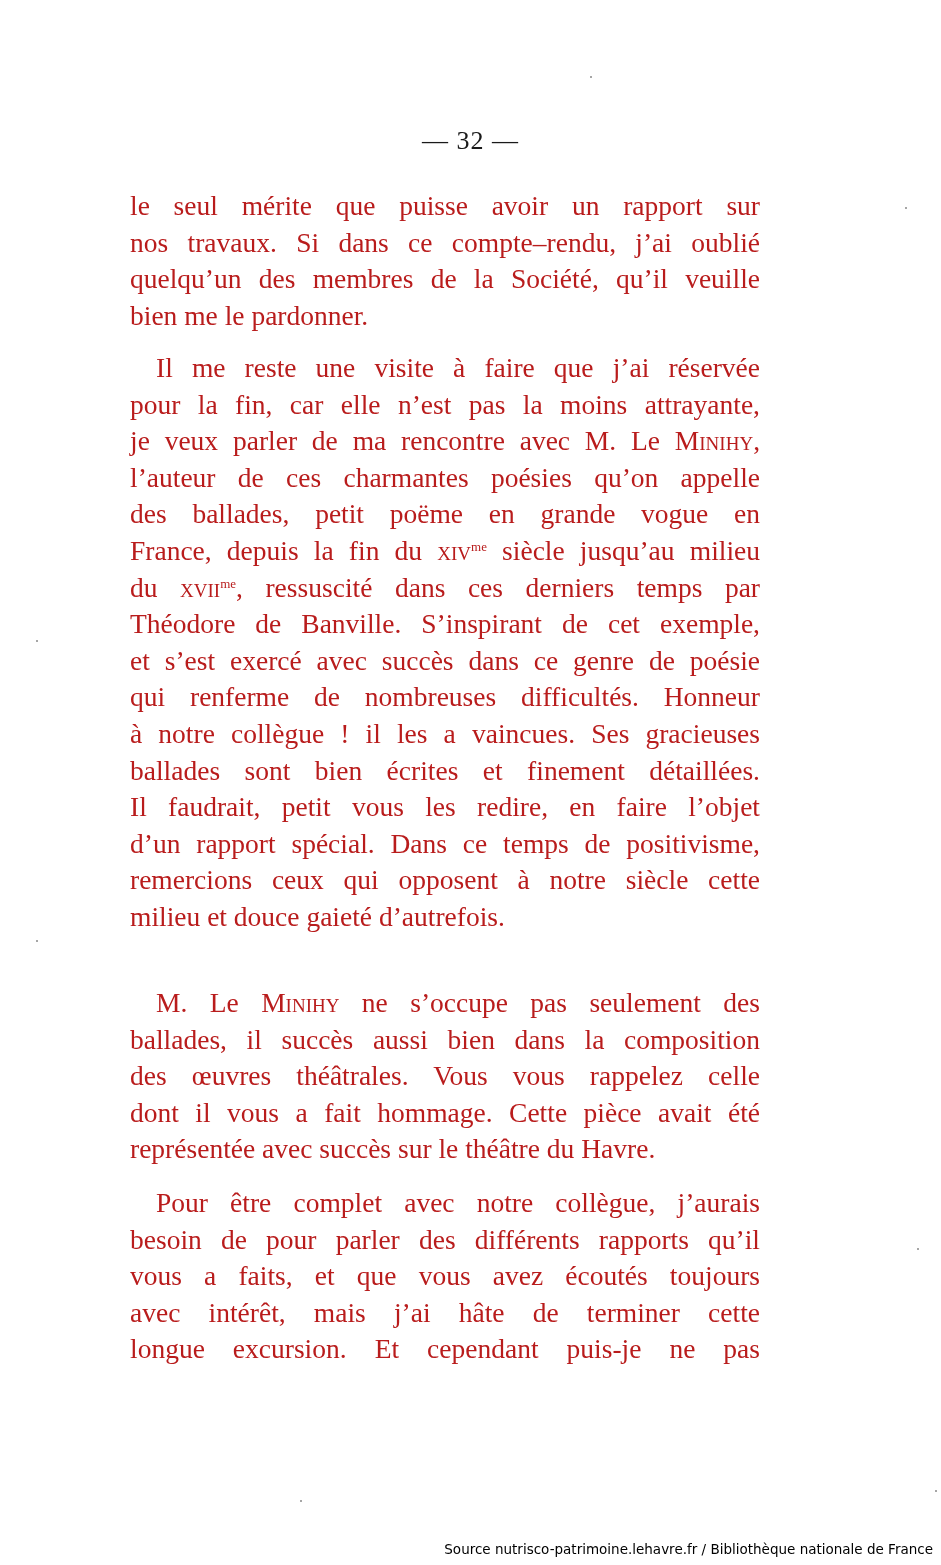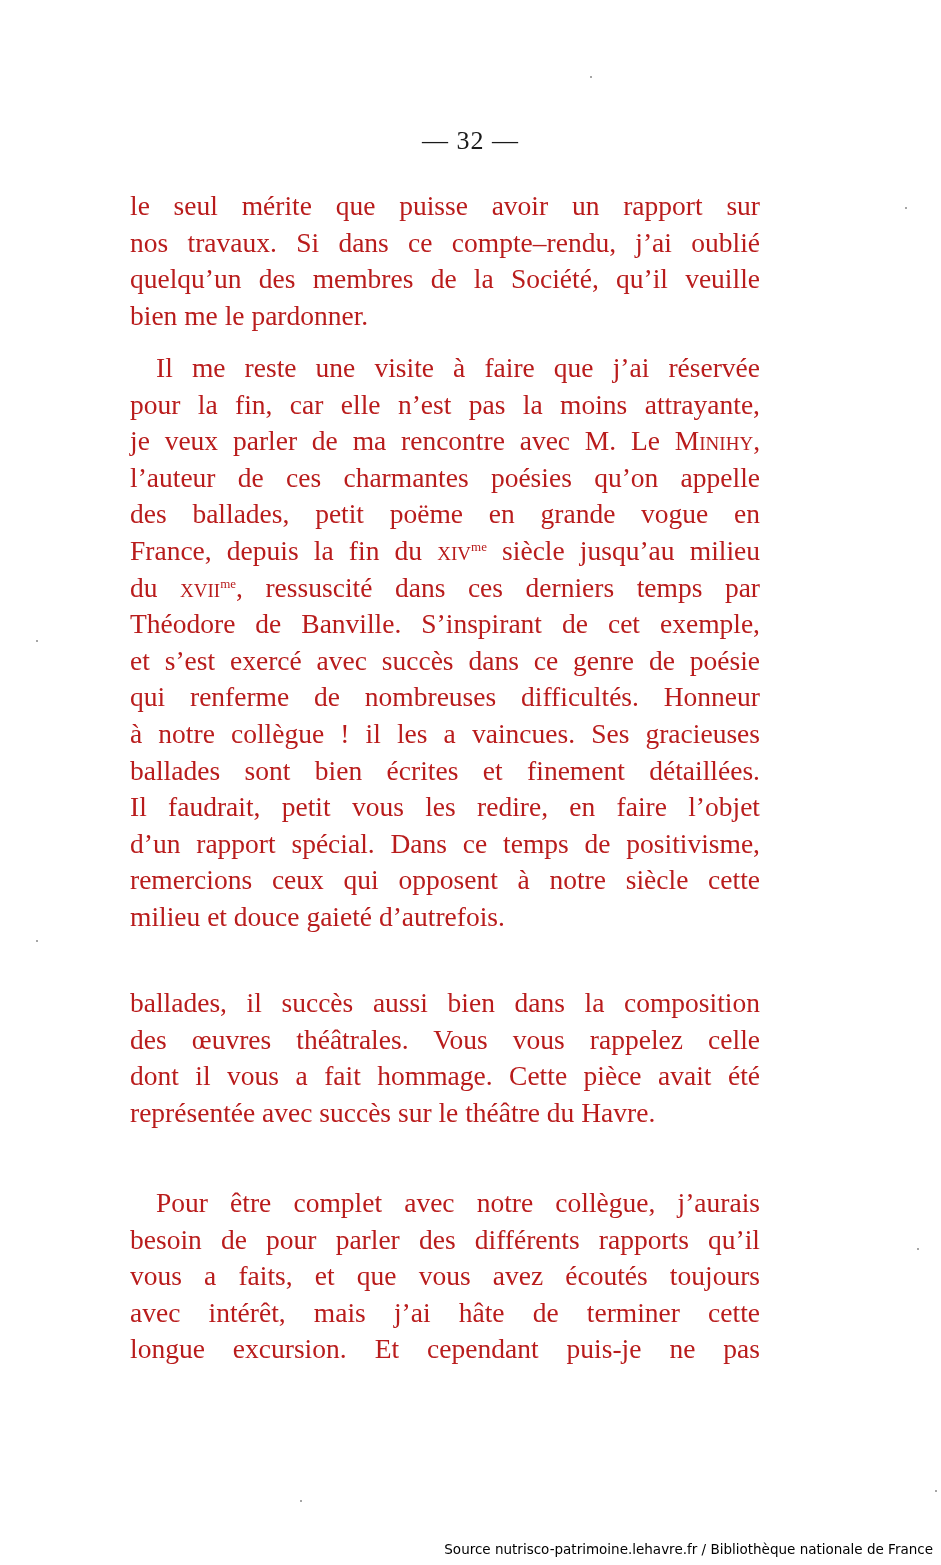--- a/index.html
+++ b/index.html
@@ -105,20 +105,21 @@
       <span class="line">et s’est exercé avec succès dans ce genre de poésie</span>
       <span class="line">qui renferme de nombreuses difficultés. Honneur</span>
       <span class="line">à notre collègue ! il les a vaincues. Ses gracieuses</span>
       <span class="line">ballades sont bien écrites et finement détaillées.</span>
       <span class="line">Il faudrait, petit vous les redire, en faire l’objet</span>
       <span class="line">d’un rapport spécial. Dans ce temps de positivisme,</span>
       <span class="line">remercions ceux qui opposent à notre siècle cette</span>
       <span class="line last">milieu et douce gaieté d’autrefois.</span>
     </div>
   <div class="text-block" id="para3">
+      <span class="line indent">M. Le <span class="sc">Minihy</span> ne s’occupe pas seulement des</span>
       <span class="line">ballades, il succès aussi bien dans la composition</span>
       <span class="line">des œuvres théâtrales. Vous vous rappelez celle</span>
       <span class="line">dont il vous a fait hommage. Cette pièce avait été</span>
       <span class="line last">représentée avec succès sur le théâtre du Havre.</span>
     </div>
   <div class="text-block" id="para4">
       <span class="line indent">Pour être complet avec notre collègue, j’aurais</span>
       <span class="line">besoin de pour parler des différents rapports qu’il</span>
       <span class="line">vous a faits, et que vous avez écoutés toujours</span>
       <span class="line">avec intérêt, mais j’ai hâte de terminer cette</span>

